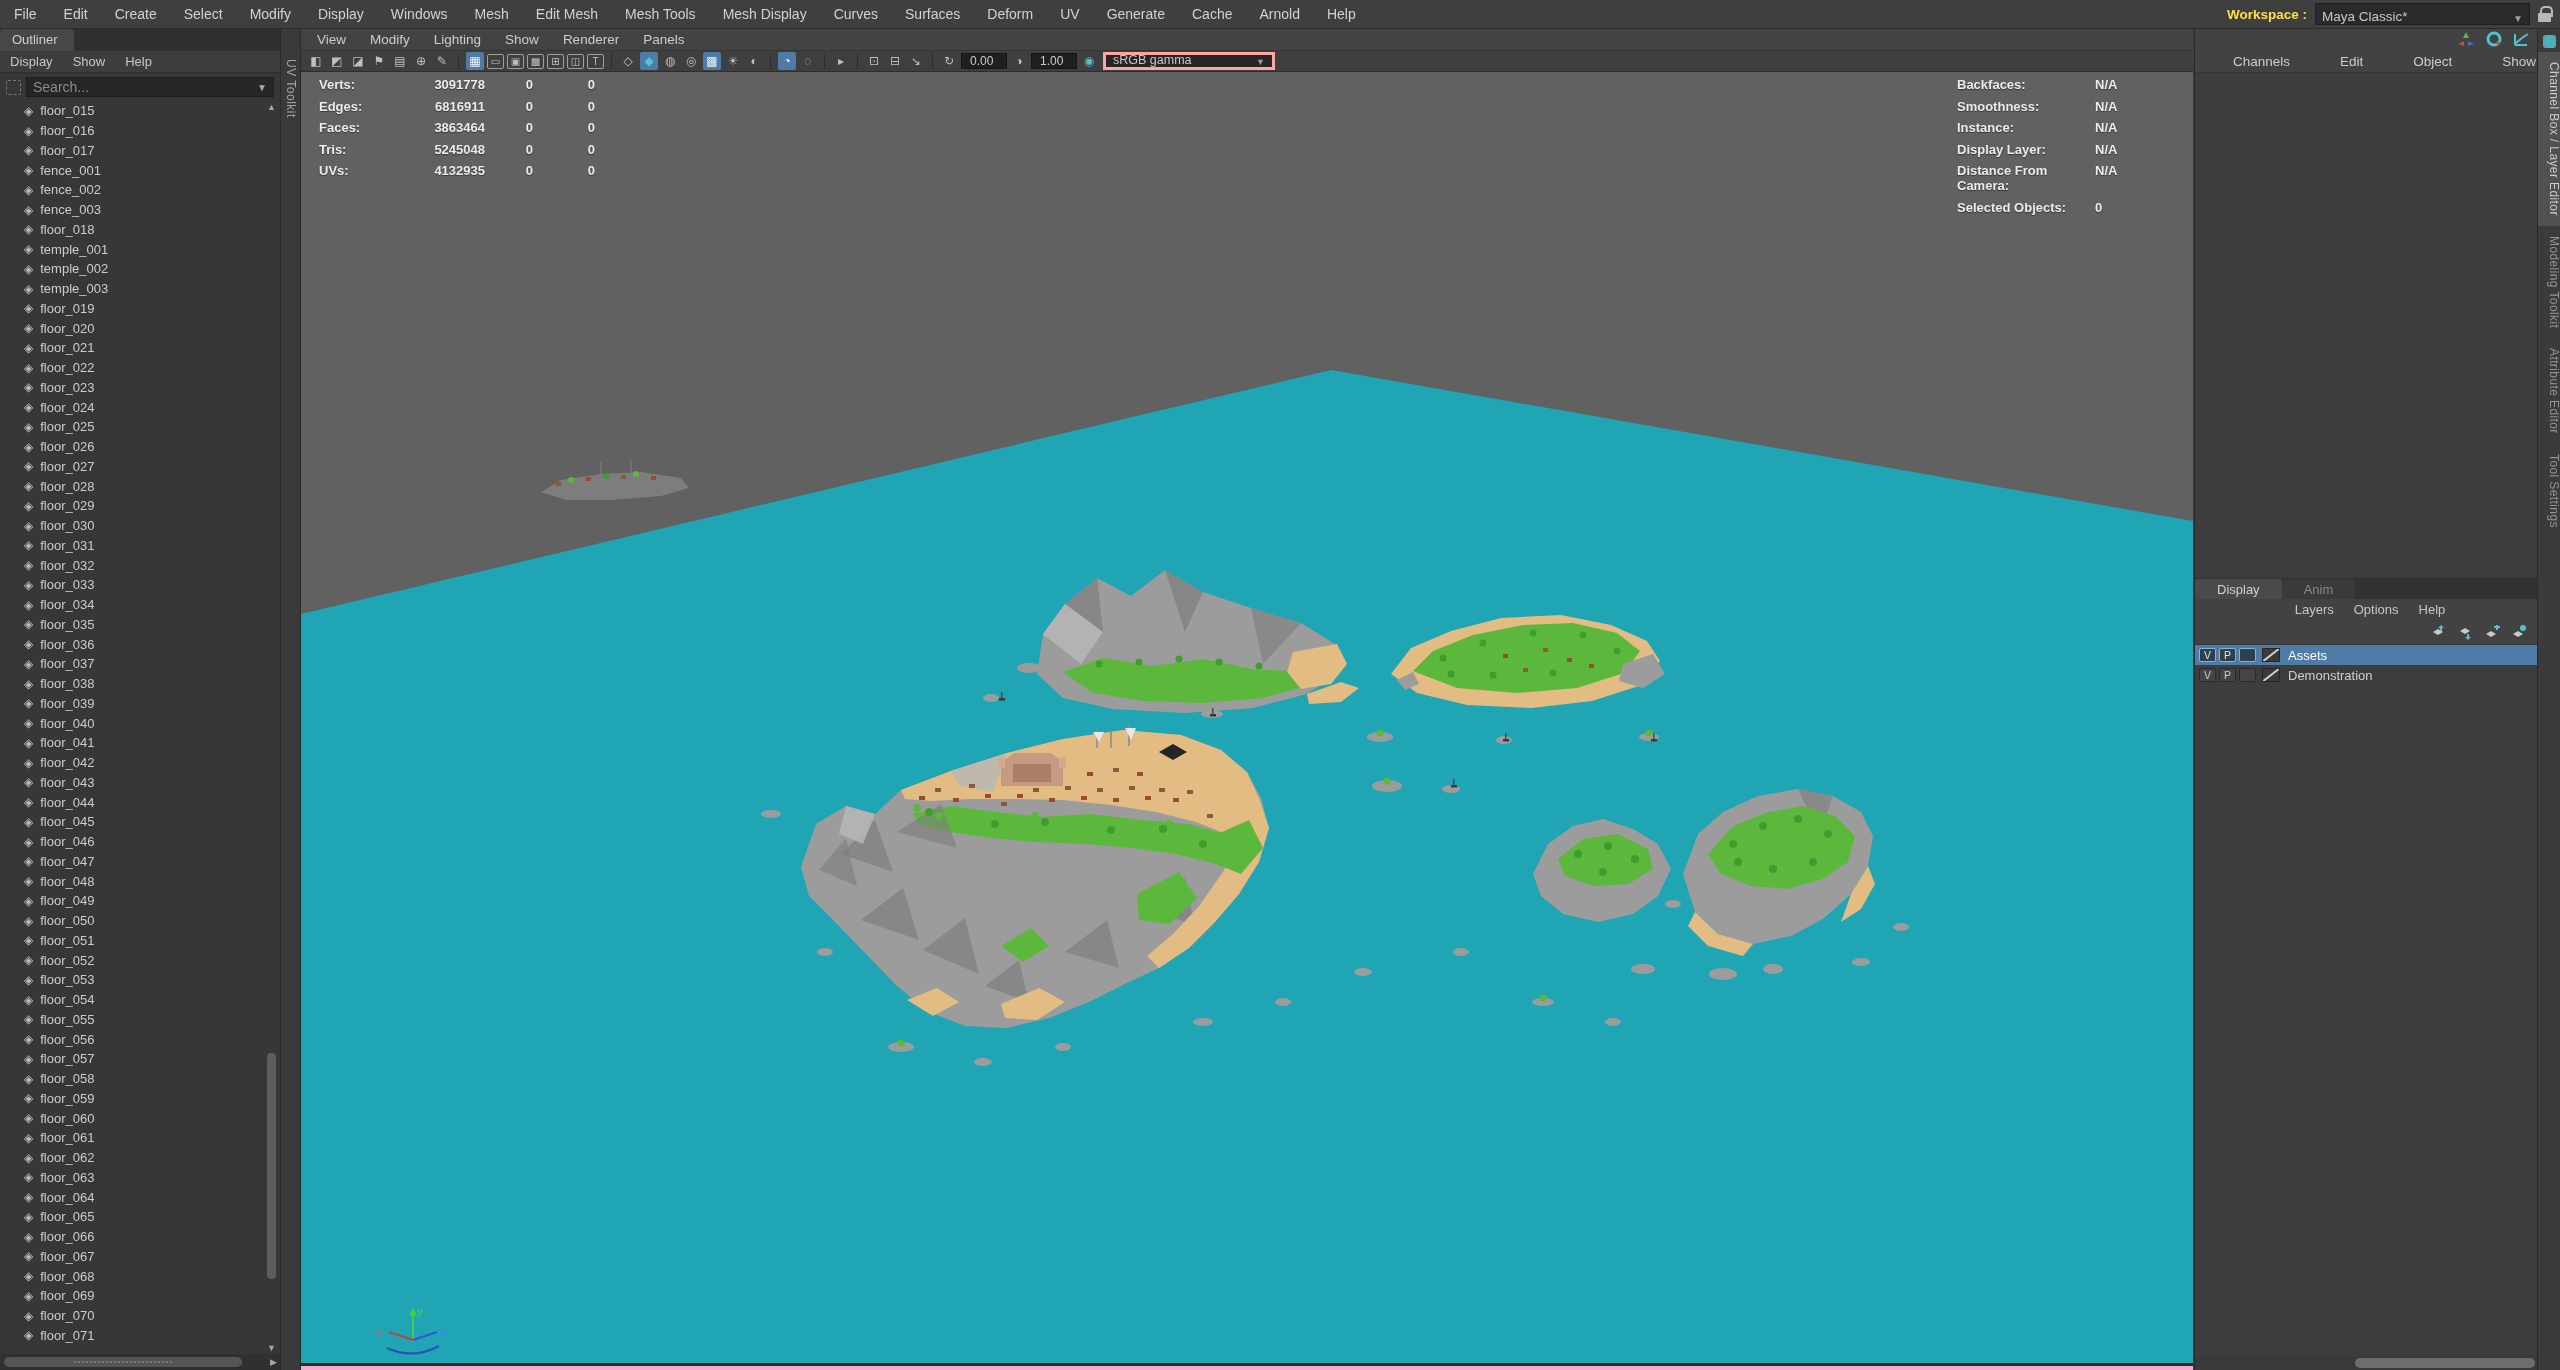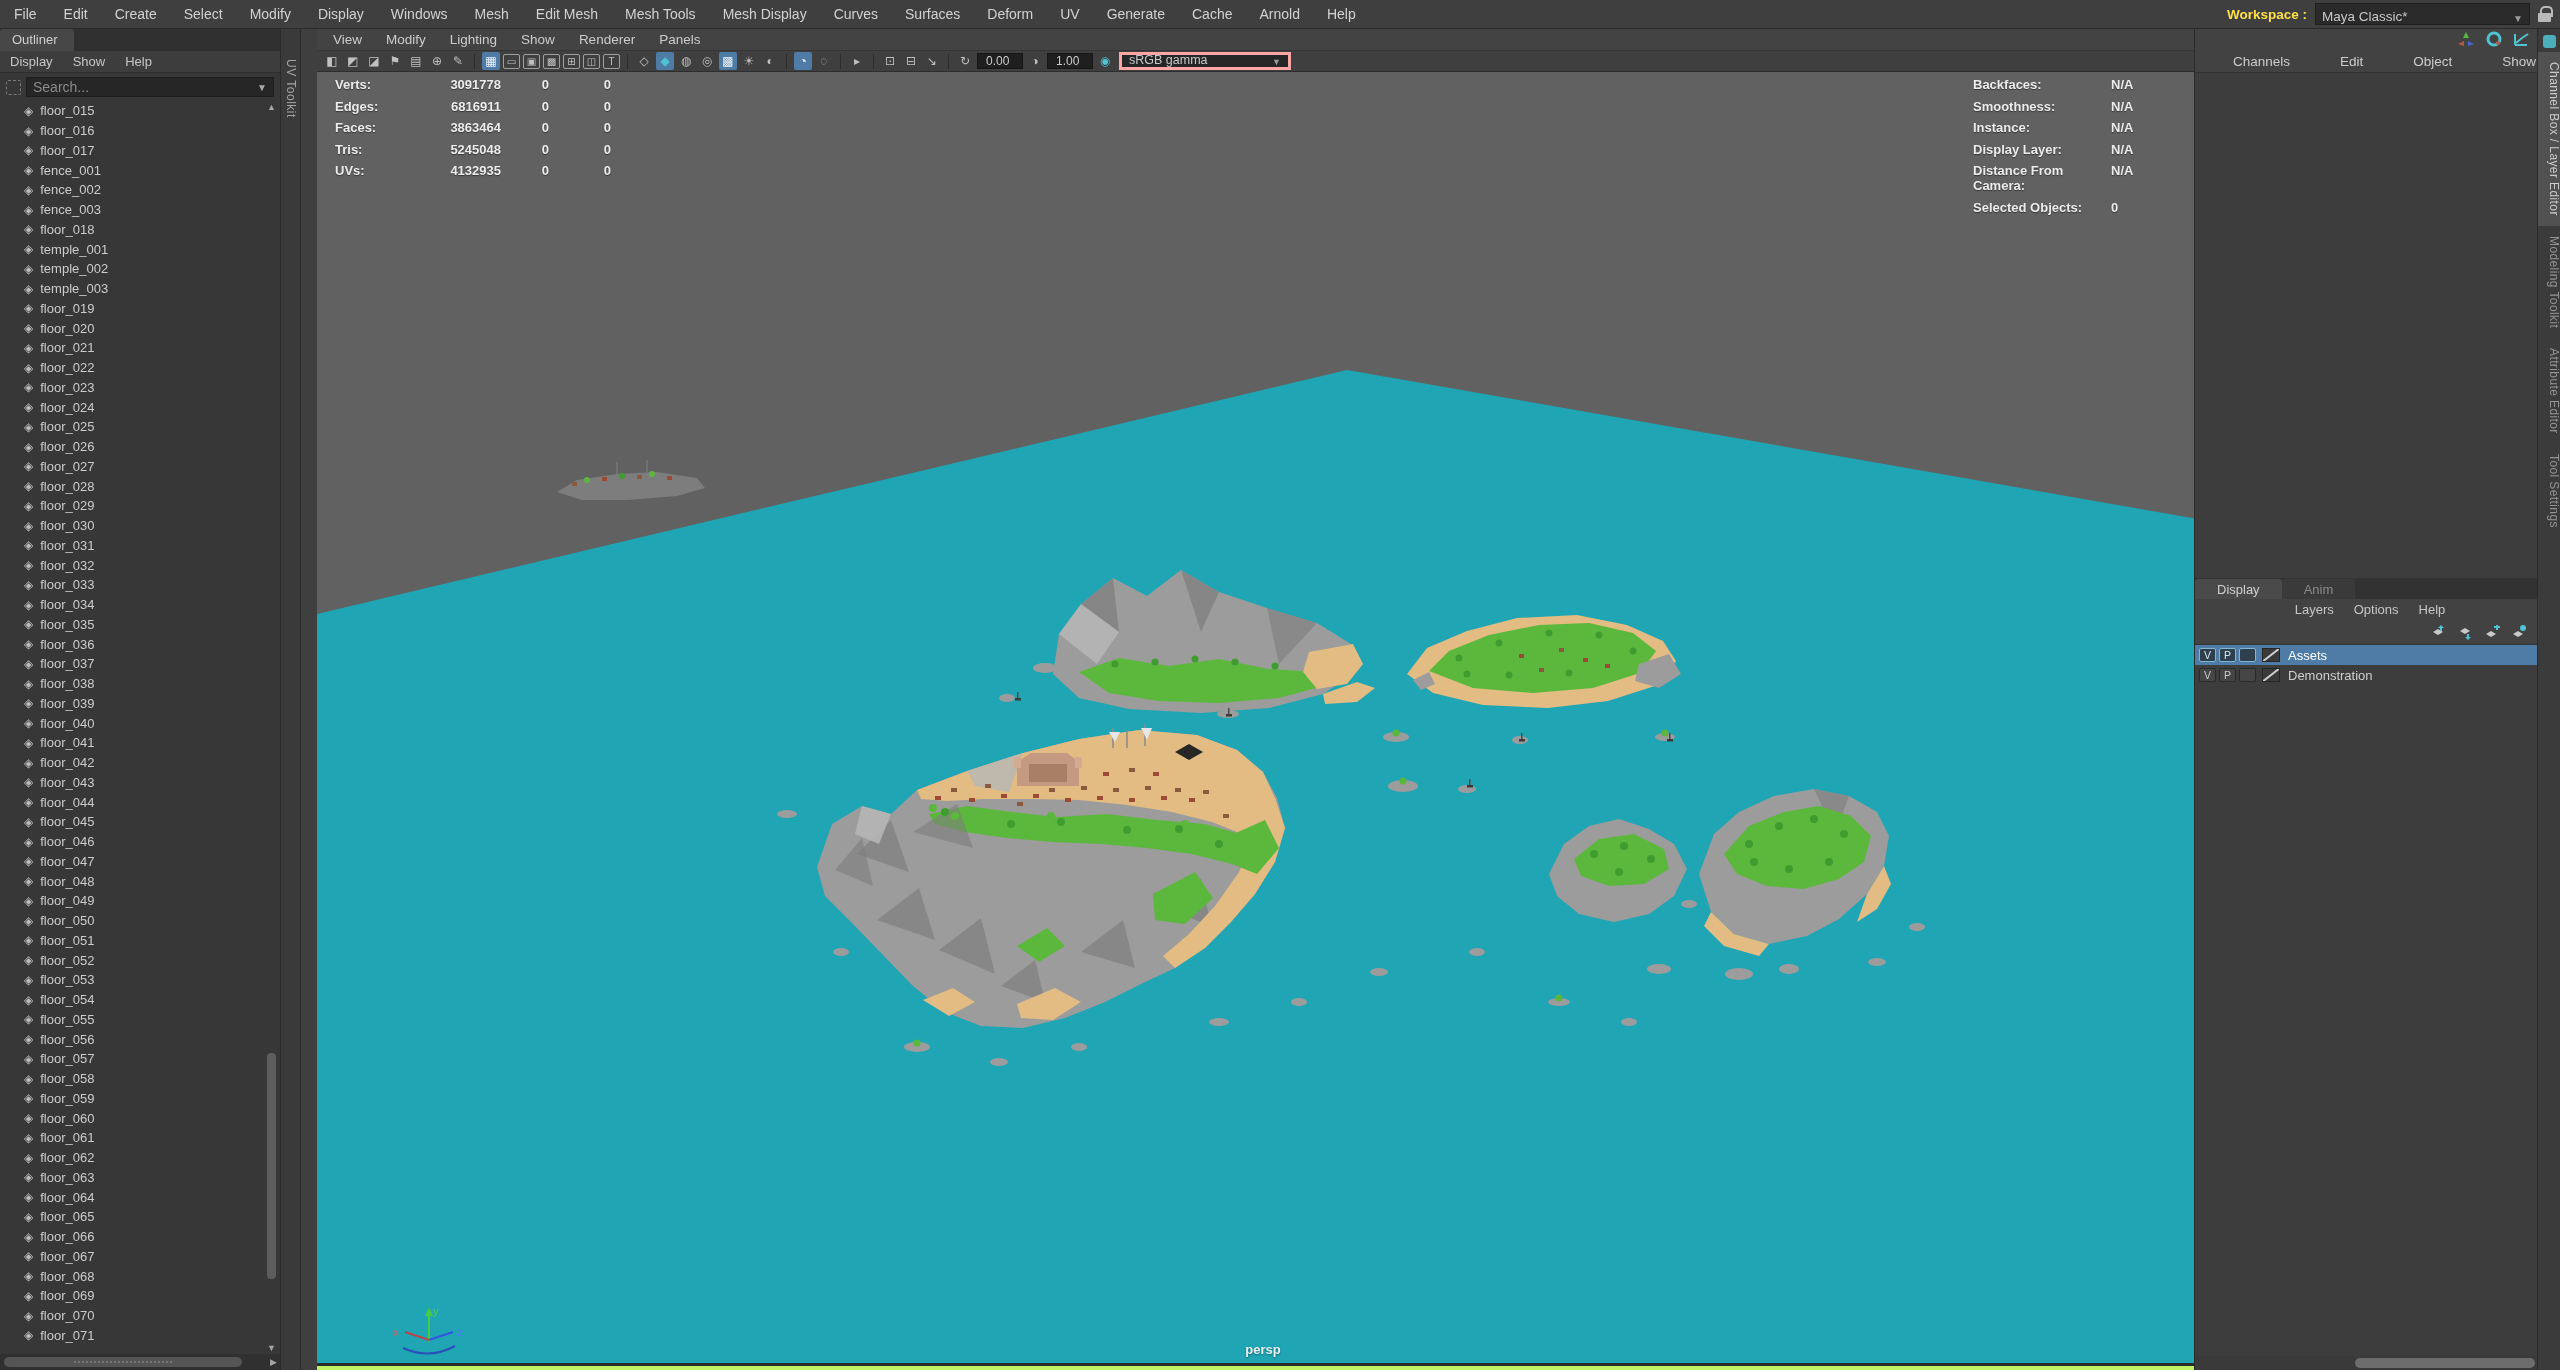--- a/index.html
+++ b/index.html
@@ -49,21 +49,21 @@
   #ol-hscroll .h-thumb:after { content:""; position:absolute; left:70px; right:70px; top:4px; height:2px;
     background:repeating-linear-gradient(90deg,#777 0 2px,transparent 2px 4px); }
   #ol-hscroll .right-arrow { margin-left:auto; color:#a5a5a5; font-size:9px; padding-right:3px; }
 
   
   #left-strip { position:absolute; left:281px; top:29px; width:20px; bottom:0; background:#3a3a3a; border-right:1px solid #2a2a2a; }
   .vtext { writing-mode:vertical-rl; font-size:12px; color:#a5a5a5; letter-spacing:.5px; }
   #left-strip .vtext { position:absolute; top:30px; left:3px; }
 
   
-  #viewport { position:absolute; left:317px; top:29px; width:1892px; bottom:0; background:#bef264; }
+  #viewport { position:absolute; left:301px; top:29px; width:1892px; bottom:0; background:#f9a8d4; }
   #vp-menubar { height:21px; display:flex; gap:24px; align-items:center; padding-left:16px; background:#434343; }
   #vp-menubar span { font-size:13.5px; color:#cccccc; }
   #vp-toolbar { height:22px; background:#3f3f3f; border-top:1px solid #353535; border-bottom:1px solid #2d2d2d;
     display:flex; align-items:center; gap:3px; padding-left:6px; }
   .tb-icon { width:18px; height:18px; display:flex; align-items:center; justify-content:center;
     color:#c0c0c0; font-size:12px; border-radius:2px; }
   .tb-icon.boxed { border:1px solid #9f9f9f; width:17px; height:15px; font-size:10px; }
   .tb-icon.active { background:#4f7ca6; color:#eef4f8; }
   .tb-icon.teal { color:#4fc3d1; }
   .tb-sep { width:1px; height:15px; background:#2d2d2d; margin:0 4px; }
@@ -788,21 +788,20 @@
         </div>
           <div style="display:contents">
           <span class="h-label">Distance From Camera:</span>
           <span class="h-val">N/A</span>
         </div>
           <div style="display:contents">
           <span class="h-label">Selected Objects:</span>
           <span class="h-val">0</span>
         </div>
         </div>
-      <div id="persp-label">persp</div>
     </div>
   </div>
 
   <div id="right-panel">
     <div id="cb-icons">
       <svg width="18" height="16">
         <polygon points="9,1 12,7 6,7" fill="#55bb44"></polygon>
         <polygon points="1,13 7,10 7,15" fill="#bb5544"></polygon>
         <polygon points="17,13 11,10 11,15" fill="#4466cc"></polygon>
       </svg>

